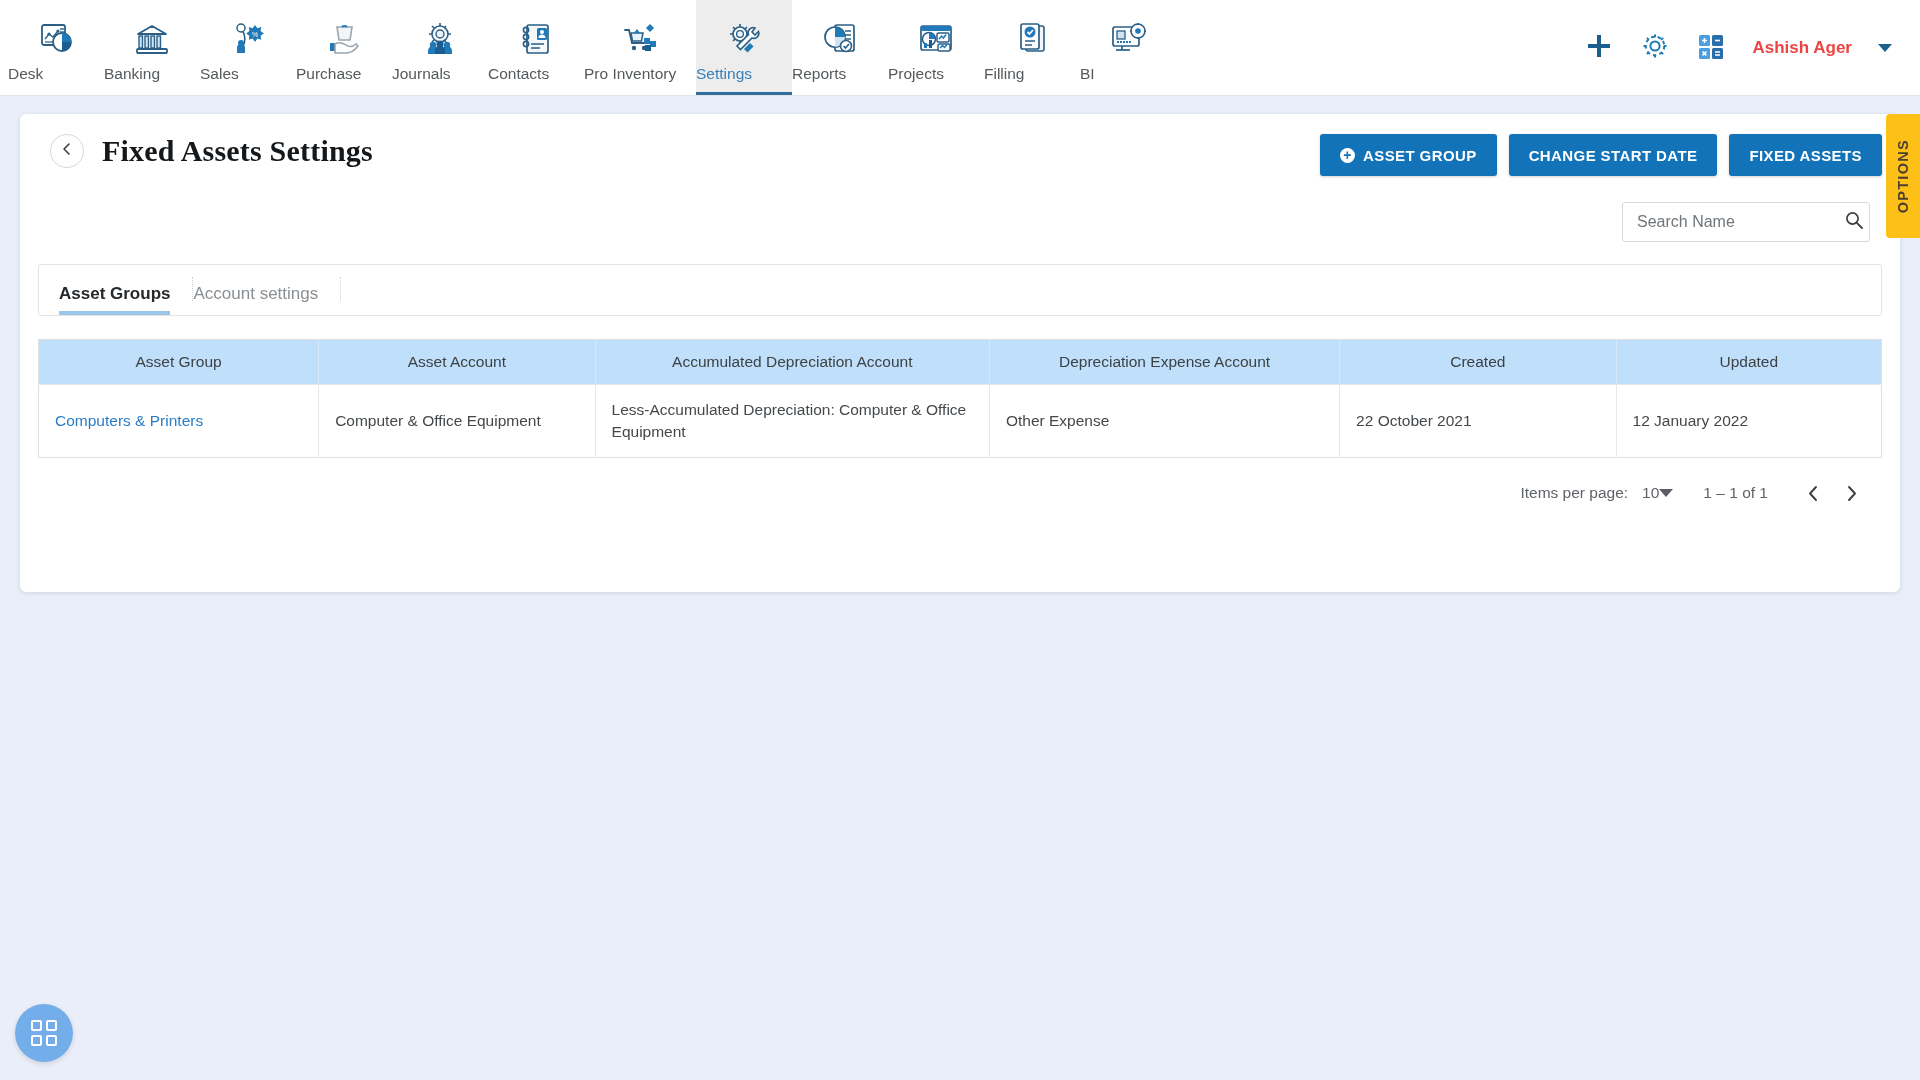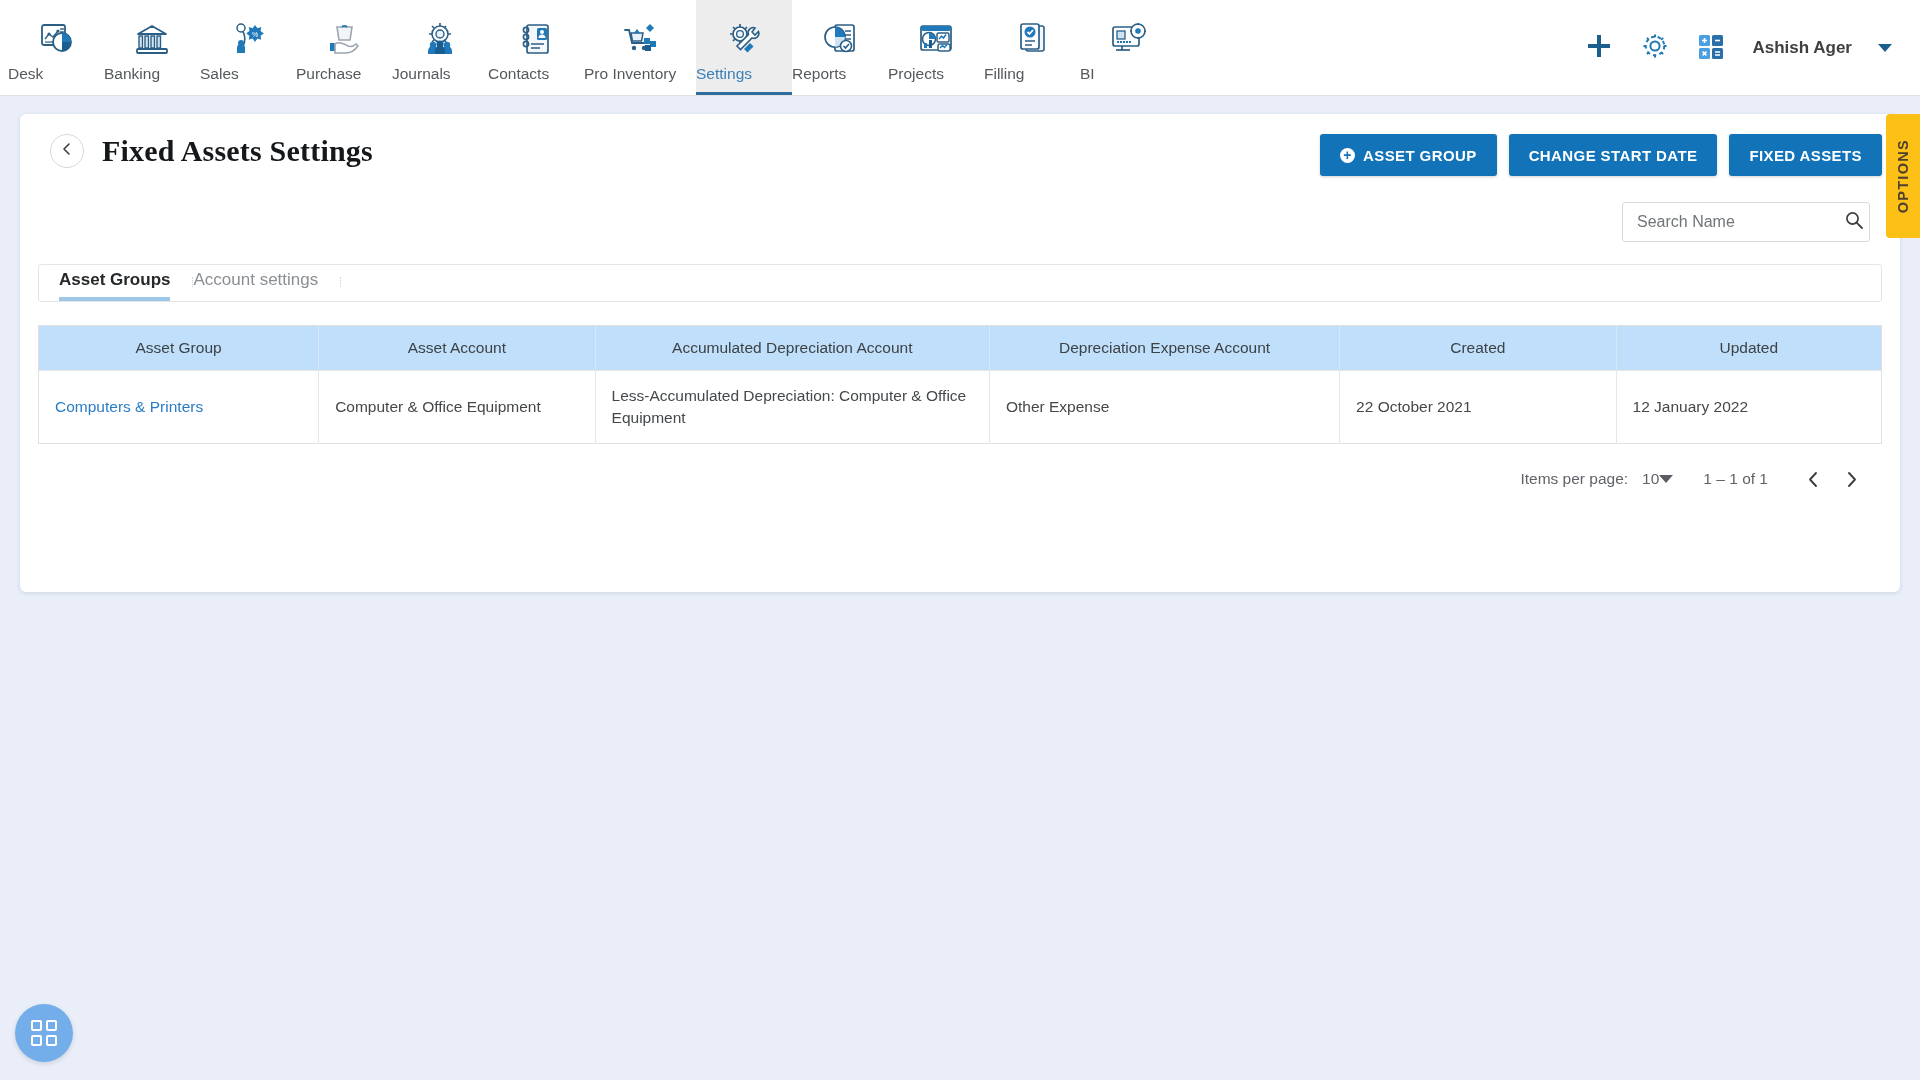--- a/index.html
+++ b/index.html
@@ -45,21 +45,21 @@
   .nav-item.wide { width: 112px; }
 
   .nav-right {
     margin-left: auto;
     display: flex;
     align-items: center;
     gap: 26px;
     padding-right: 28px;
   }
   .nav-right .user-name {
-    font-size: 17px; color: #404040; font-weight: 600;
+    font-size: 17px; color: #ef4444; font-weight: 600;
     white-space: nowrap;
   }
   .chev-down {
     width: 0; height: 0;
     border-left: 7px solid transparent;
     border-right: 7px solid transparent;
     border-top: 8px solid #1b5f8f;
     cursor: pointer;
   }
 
@@ -136,21 +136,21 @@
     background: transparent;
   }
   .search-box input::placeholder { color: #70757a; }
 
   
   .tabs-panel {
     margin-top: 22px;
     border: 1px solid #e4e4e4;
     border-radius: 3px;
     background: #fff;
-    height: 38px;
+    height: 52px;
     display: flex; align-items: flex-end;
     padding-left: 20px;
   }
   .tab {
     position: relative;
     padding: 0 22px 13px 0;
     margin-right: 0;
     font-size: 17px;
     color: #8a8f94;
     cursor: pointer;

